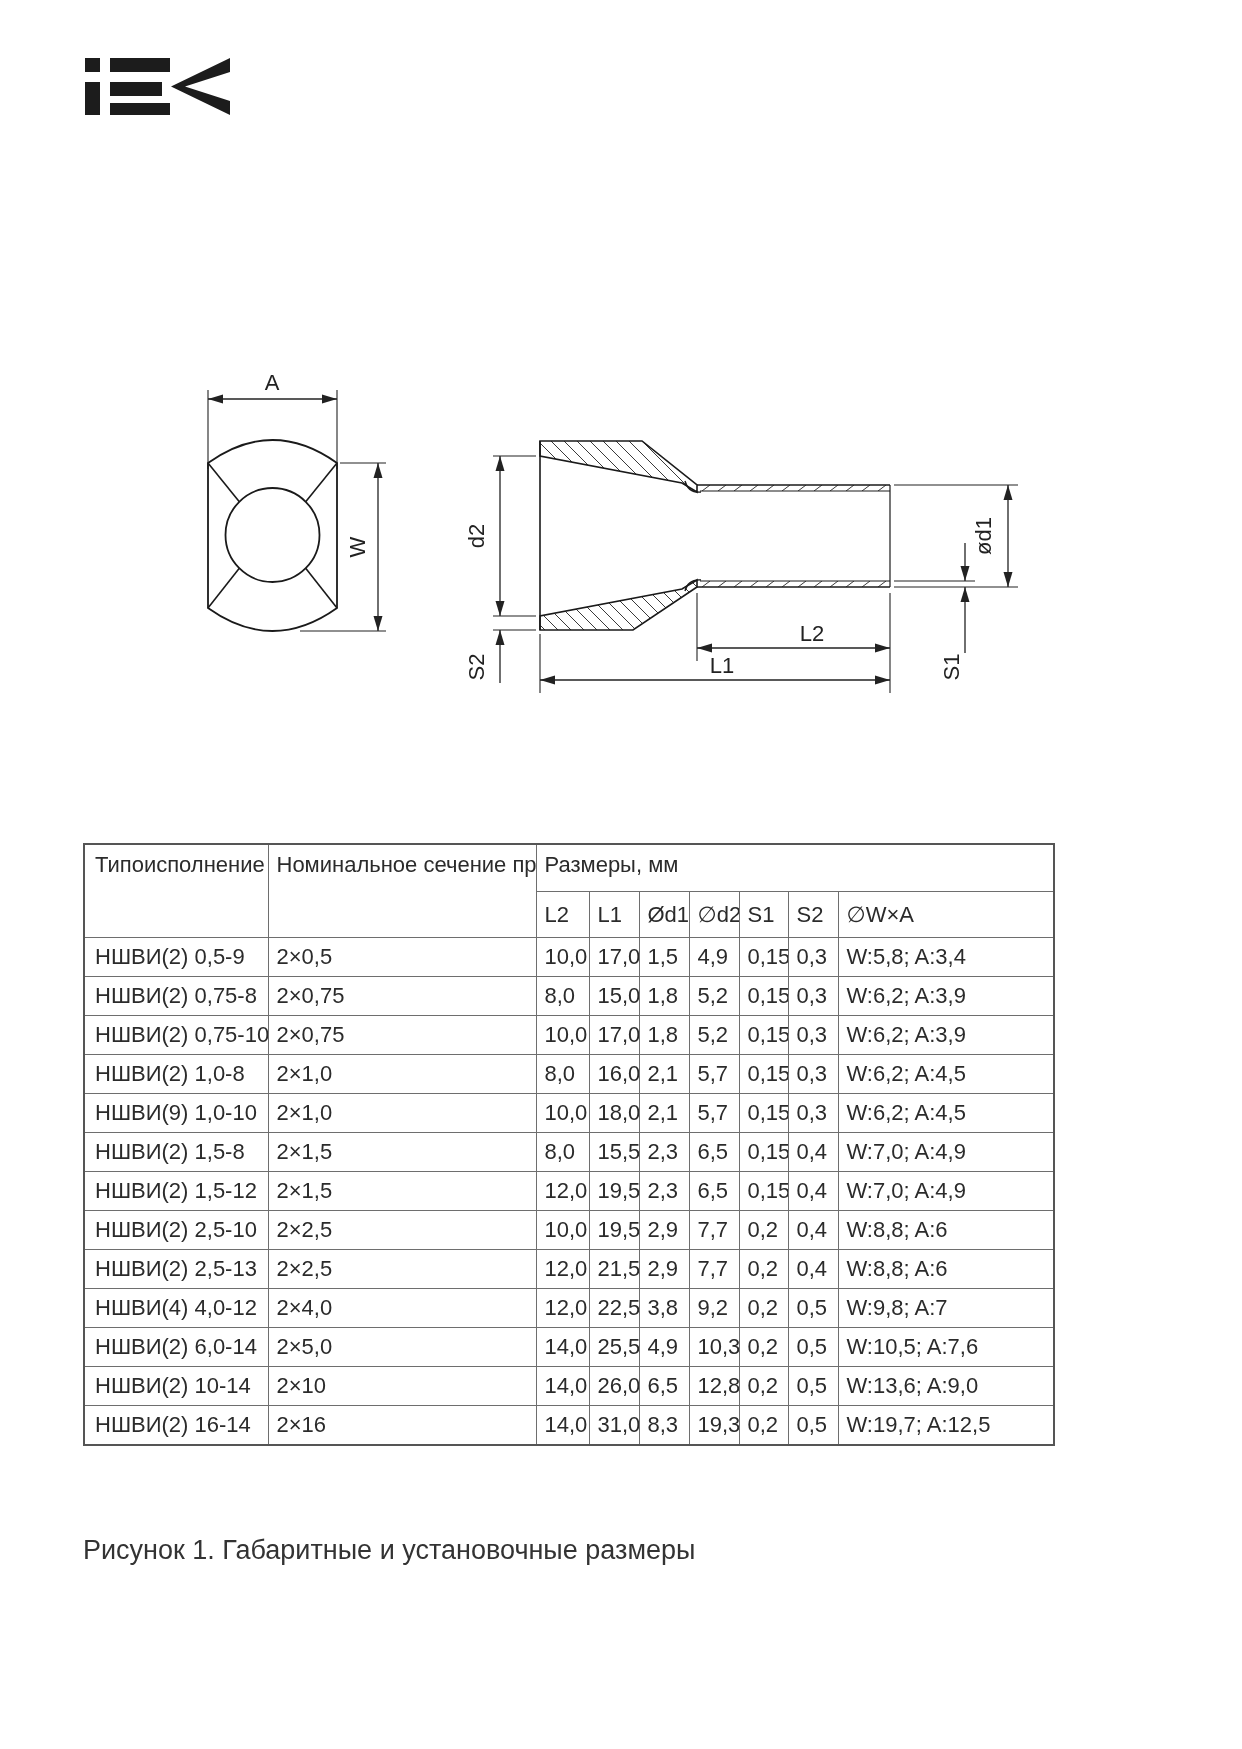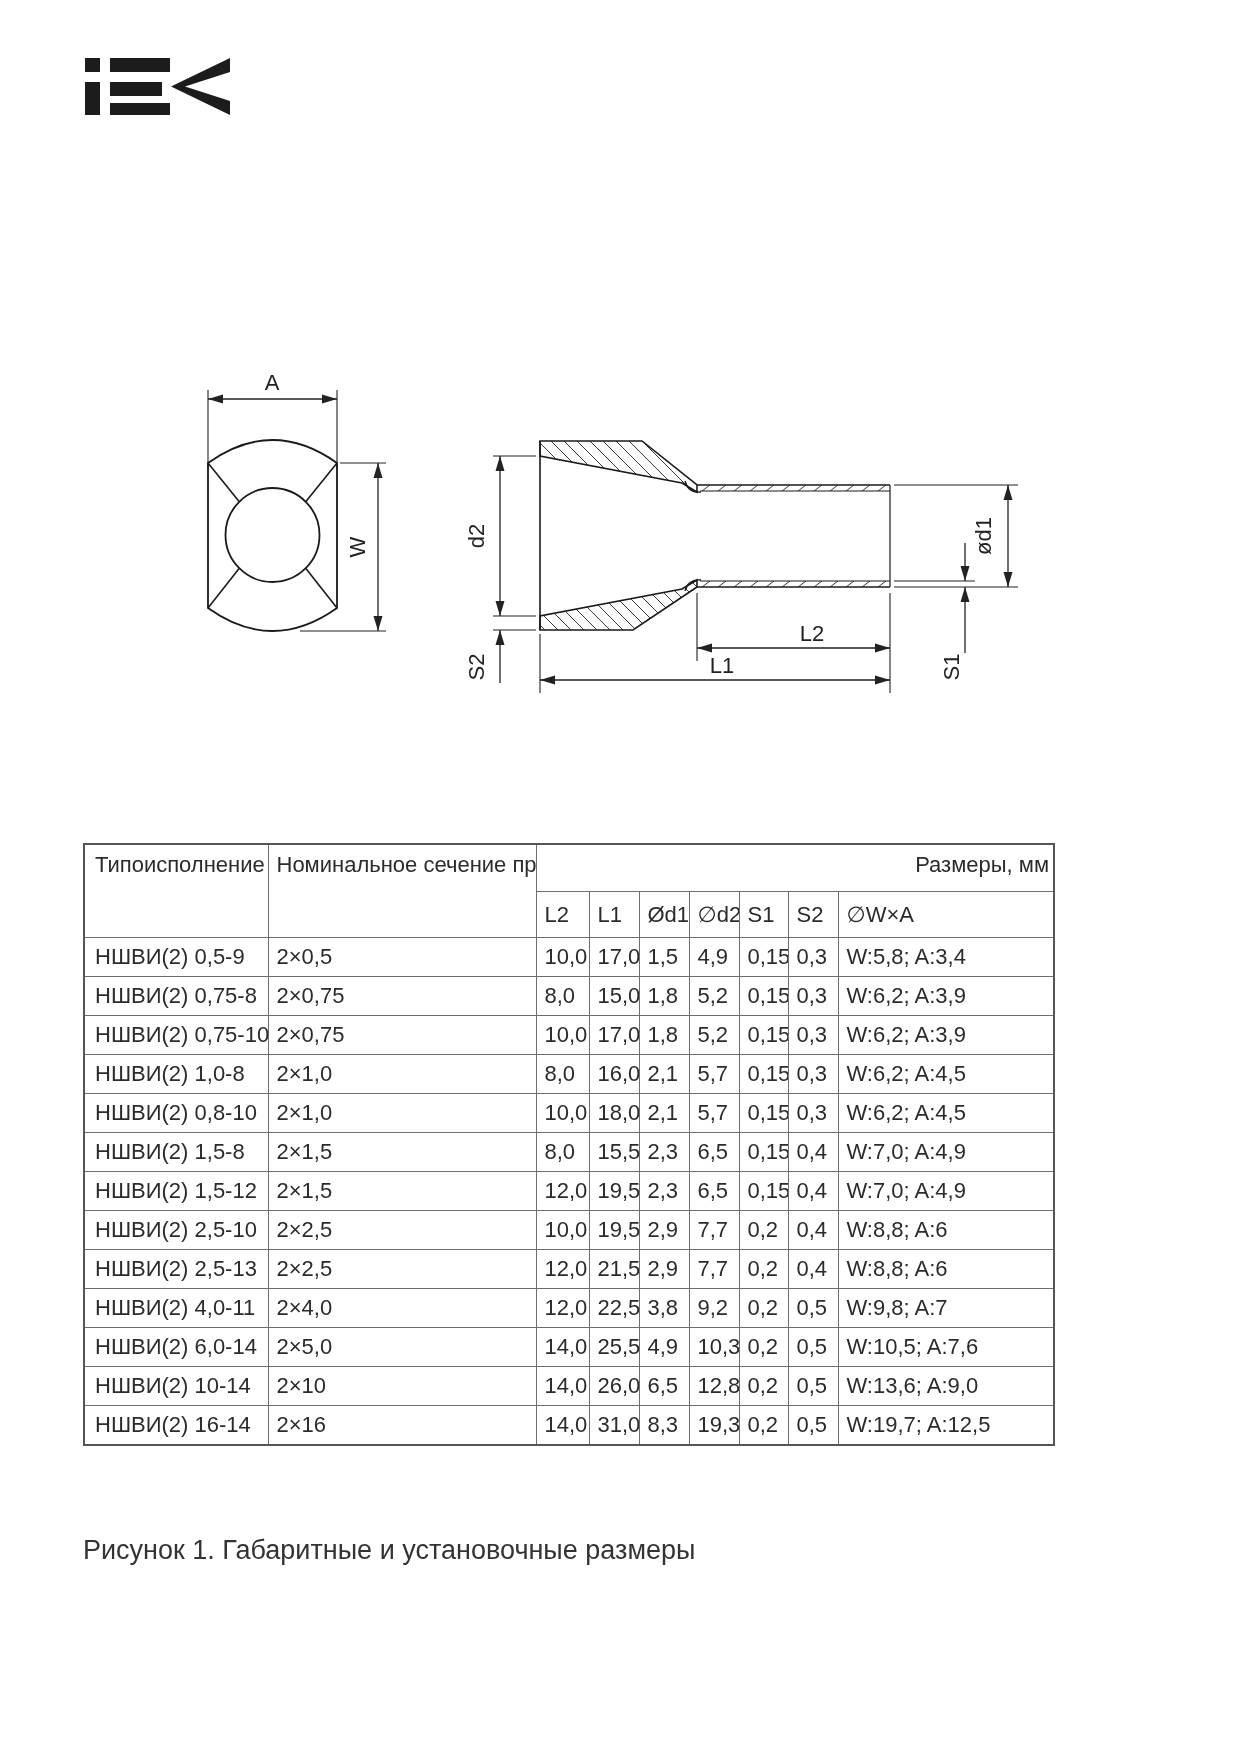--- a/index.html
+++ b/index.html
@@ -16,21 +16,21 @@
     position:absolute;left:83px;top:843px;width:970px;
     border-collapse:collapse;table-layout:fixed;
     font-size:22px;color:#2b2b2b;
   }
   .dims-table th,.dims-table td{
     border:1.5px solid #6e6e6e;
     font-weight:400;text-align:left;
     padding:2px 4px 2px 8px;
     white-space:nowrap;overflow:hidden;
   }
-  .dims-table thead tr:first-child th{height:37px;vertical-align:top;padding-top:7px;text-align:right;}
+  .dims-table thead tr:first-child th{height:37px;vertical-align:top;padding-top:7px;}
   .dims-table thead tr:nth-child(2) th{height:41px;vertical-align:middle;}
   .dims-table td{height:34px;vertical-align:middle;}
   .dims-table th.type-col, .dims-table td:first-child{padding-left:10px;}
   .dims-table{border:2px solid #555;}
   .caption{
     position:absolute;left:83px;top:1535px;font-size:27px;color:#333;text-align:center;
   }
   svg text{font-family:"Liberation Sans", sans-serif;fill:#222;}
   .dim-label{font-size:22px;}
 </style>
@@ -210,21 +210,21 @@
         <td>2×1,0</td>
         <td>8,0</td>
         <td>16,0</td>
         <td>2,1</td>
         <td>5,7</td>
         <td>0,15</td>
         <td>0,3</td>
         <td>W:6,2; A:4,5</td>
       </tr>
       <tr>
-        <td>НШВИ(2) 0,8-10</td>
+        <td>НШВИ(9) 1,0-10</td>
         <td>2×1,0</td>
         <td>10,0</td>
         <td>18,0</td>
         <td>2,1</td>
         <td>5,7</td>
         <td>0,15</td>
         <td>0,3</td>
         <td>W:6,2; A:4,5</td>
       </tr>
       <tr>
@@ -265,21 +265,21 @@
         <td>2×2,5</td>
         <td>12,0</td>
         <td>21,5</td>
         <td>2,9</td>
         <td>7,7</td>
         <td>0,2</td>
         <td>0,4</td>
         <td>W:8,8; A:6</td>
       </tr>
       <tr>
-        <td>НШВИ(2) 4,0-11</td>
+        <td>НШВИ(4) 4,0-12</td>
         <td>2×4,0</td>
         <td>12,0</td>
         <td>22,5</td>
         <td>3,8</td>
         <td>9,2</td>
         <td>0,2</td>
         <td>0,5</td>
         <td>W:9,8; A:7</td>
       </tr>
       <tr>

